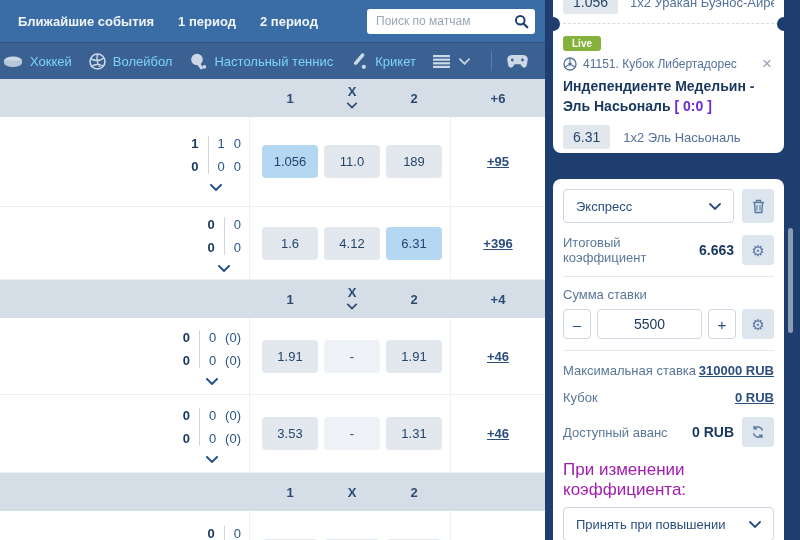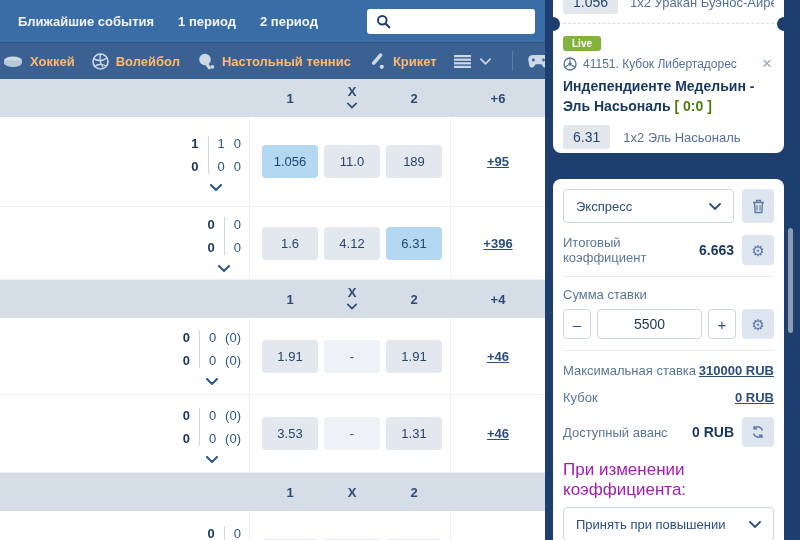--- a/index.html
+++ b/index.html
@@ -10,21 +10,21 @@
   
   .left { width:545px; min-width:545px; background:#fff; display:flex; flex-direction:column; overflow:hidden; }
 
   .topnav { height:42px; background:#3a6da6; display:flex; align-items:center; padding:0 10px 0 18px; gap:24px; flex-shrink:0; }
   .topnav .tab { color:#f2f6fa; font-size:13px; font-weight:700; cursor:pointer; white-space:nowrap; }
   .searchbox { margin-left:auto; width:168px; height:25px; background:#fff; border-radius:3px; display:flex; align-items:center; padding:0 6px 0 9px; }
   .searchbox input { border:none; outline:none; flex:1; font-size:12px; color:#333; font-family:"Liberation Sans",sans-serif; min-width:0; }
   .searchbox input::placeholder { color:#9aa6b5; }
 
   .sportsnav { height:37px; background:#3a6191; border-top:1px solid #2d5480; display:flex; align-items:center; padding:0 0 0 3px; flex-shrink:0; }
-  .sport { display:flex; align-items:center; gap:7px; color:#fdba74; font-size:13px; font-weight:700; margin-right:17px; cursor:pointer; white-space:nowrap; }
+  .sport { display:flex; align-items:center; gap:7px; color:#7dd3fc; font-size:13px; font-weight:400; margin-right:17px; cursor:pointer; white-space:nowrap; }
   .sport .sicon { display:flex; align-items:center; }
   .sport .chev { margin-left:2px; display:flex; color:#c6d2e2; }
   .vdiv { width:1px; height:20px; background:#5c7fa6; margin:0 14px 0 4px; flex-shrink:0; }
 
   
   .tbl { flex:1; overflow:hidden; }
   .thead { height:38px; background:#d5dde7; display:flex; align-items:center; }
   .col-names { width:250px; min-width:250px; }
   .col-odds  { width:201px; min-width:201px; display:flex; gap:6px; padding-left:12px; align-items:center; }
   .col-more  { flex:1; display:flex; justify-content:center; align-items:center; }
@@ -59,21 +59,21 @@
   .prev-label { font-size:13px; color:#53719a; white-space:nowrap; overflow:hidden; }
   .notch-sep { position:relative; border-top:1px dashed #d4dce6; height:0; }
   .notch { position:absolute; width:14px; height:14px; border-radius:50%; background:#1d3e6e; top:-7px; }
   .notch.l { left:-7px; } .notch.r { right:-7px; }
   .coupon-body { padding:9px 10px 4px 10px; }
   .live-badge { display:inline-block; background:#84b23d; color:#fff; font-size:10px; font-weight:700; border-radius:3px; padding:2px 9px; line-height:11px; }
   .event-row { display:flex; align-items:center; gap:6px; margin-top:6px; }
   .event-row .elbl { font-size:12px; color:#53719a; flex:1; white-space:nowrap; overflow:hidden; }
   .close-x { color:#93a3b8; font-size:17px; line-height:14px; cursor:pointer; padding:0 2px; }
   .coupon-title { font-size:14px; font-weight:700; color:#17375e; line-height:1.4; margin-top:6px; }
-  .coupon-title .green { color:#4d7c0f; }
+  .coupon-title .green { color:#6d28d9; }
   .bet-row { display:flex; align-items:center; gap:13px; margin-top:9px; }
   .bet-row .blbl { font-size:13px; color:#53719a; }
 
   .controls { margin-top:26px; padding:10px; }
   .select { height:34px; border:1px solid #cdd7e2; border-radius:4px; display:flex; align-items:center; padding:0 12px; font-size:13px; color:#2a4e7e; cursor:pointer; }
   .select .sel-lbl { flex:1; white-space:nowrap; overflow:hidden; }
   .select .chev { color:#2a4e7e; display:flex; }
   .express-row { display:flex; gap:8px; align-items:center; }
   .express-row .select { flex:1; }
   .icon-btn { width:32px; height:30px; background:#dde5ef; border:none; border-radius:4px; display:flex; align-items:center; justify-content:center; color:#5a79a3; cursor:pointer; flex-shrink:0; }
@@ -104,20 +104,21 @@
 <div class="app">
 
   <div class="left">
     <div class="topnav">
       <div id="topTabs" style="display:flex;gap:24px;align-items:center;">
           <span class="tab">Ближайшие события</span>
           <span class="tab">1 период</span>
           <span class="tab">2 период</span>
         </div>
       <div class="searchbox">
+        <input placeholder="Поиск по матчам" style="">
         <span style="display:flex;">
           <svg width="15" height="15" viewBox="0 0 16 16">
               <circle cx="6.7" cy="6.7" r="4.6" fill="none" stroke="#1d3e6e" stroke-width="2.1"></circle>
               <line x1="10.4" y1="10.4" x2="14.2" y2="14.2" stroke="#1d3e6e" stroke-width="2.3" stroke-linecap="round"></line>
             </svg>
         </span>
       </div>
     </div>
 
     <div class="sportsnav" id="sportsNav">

